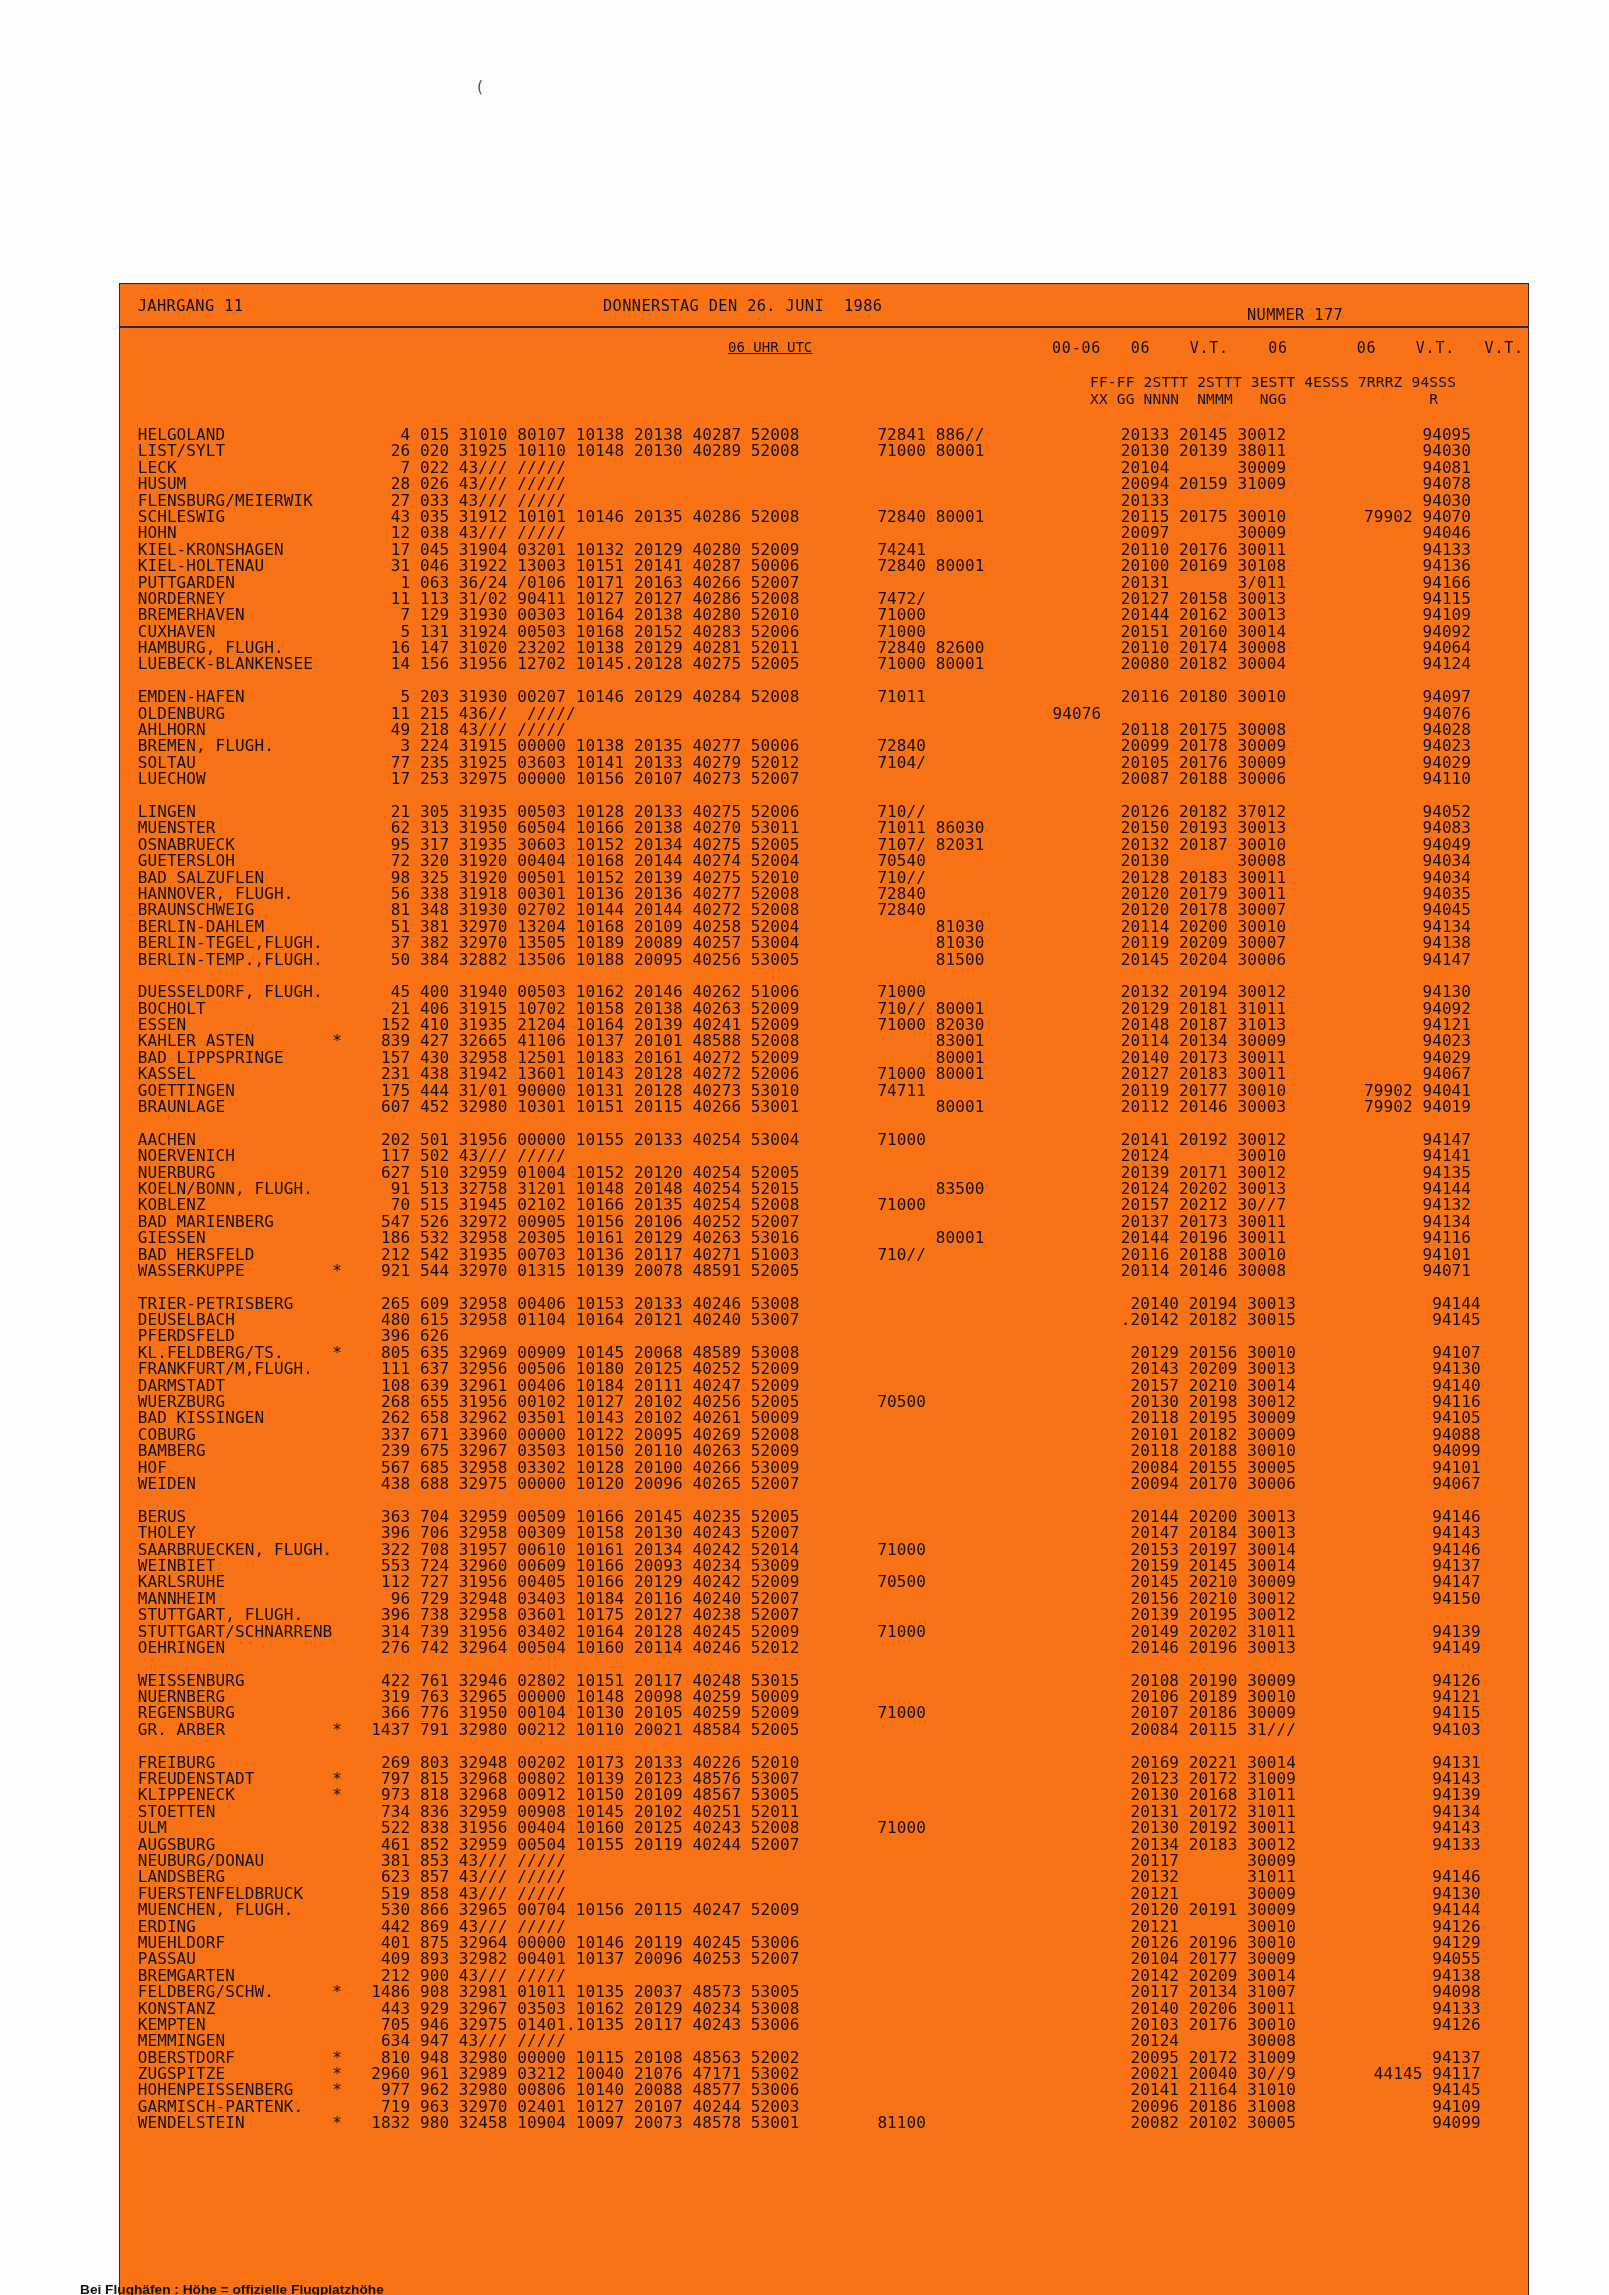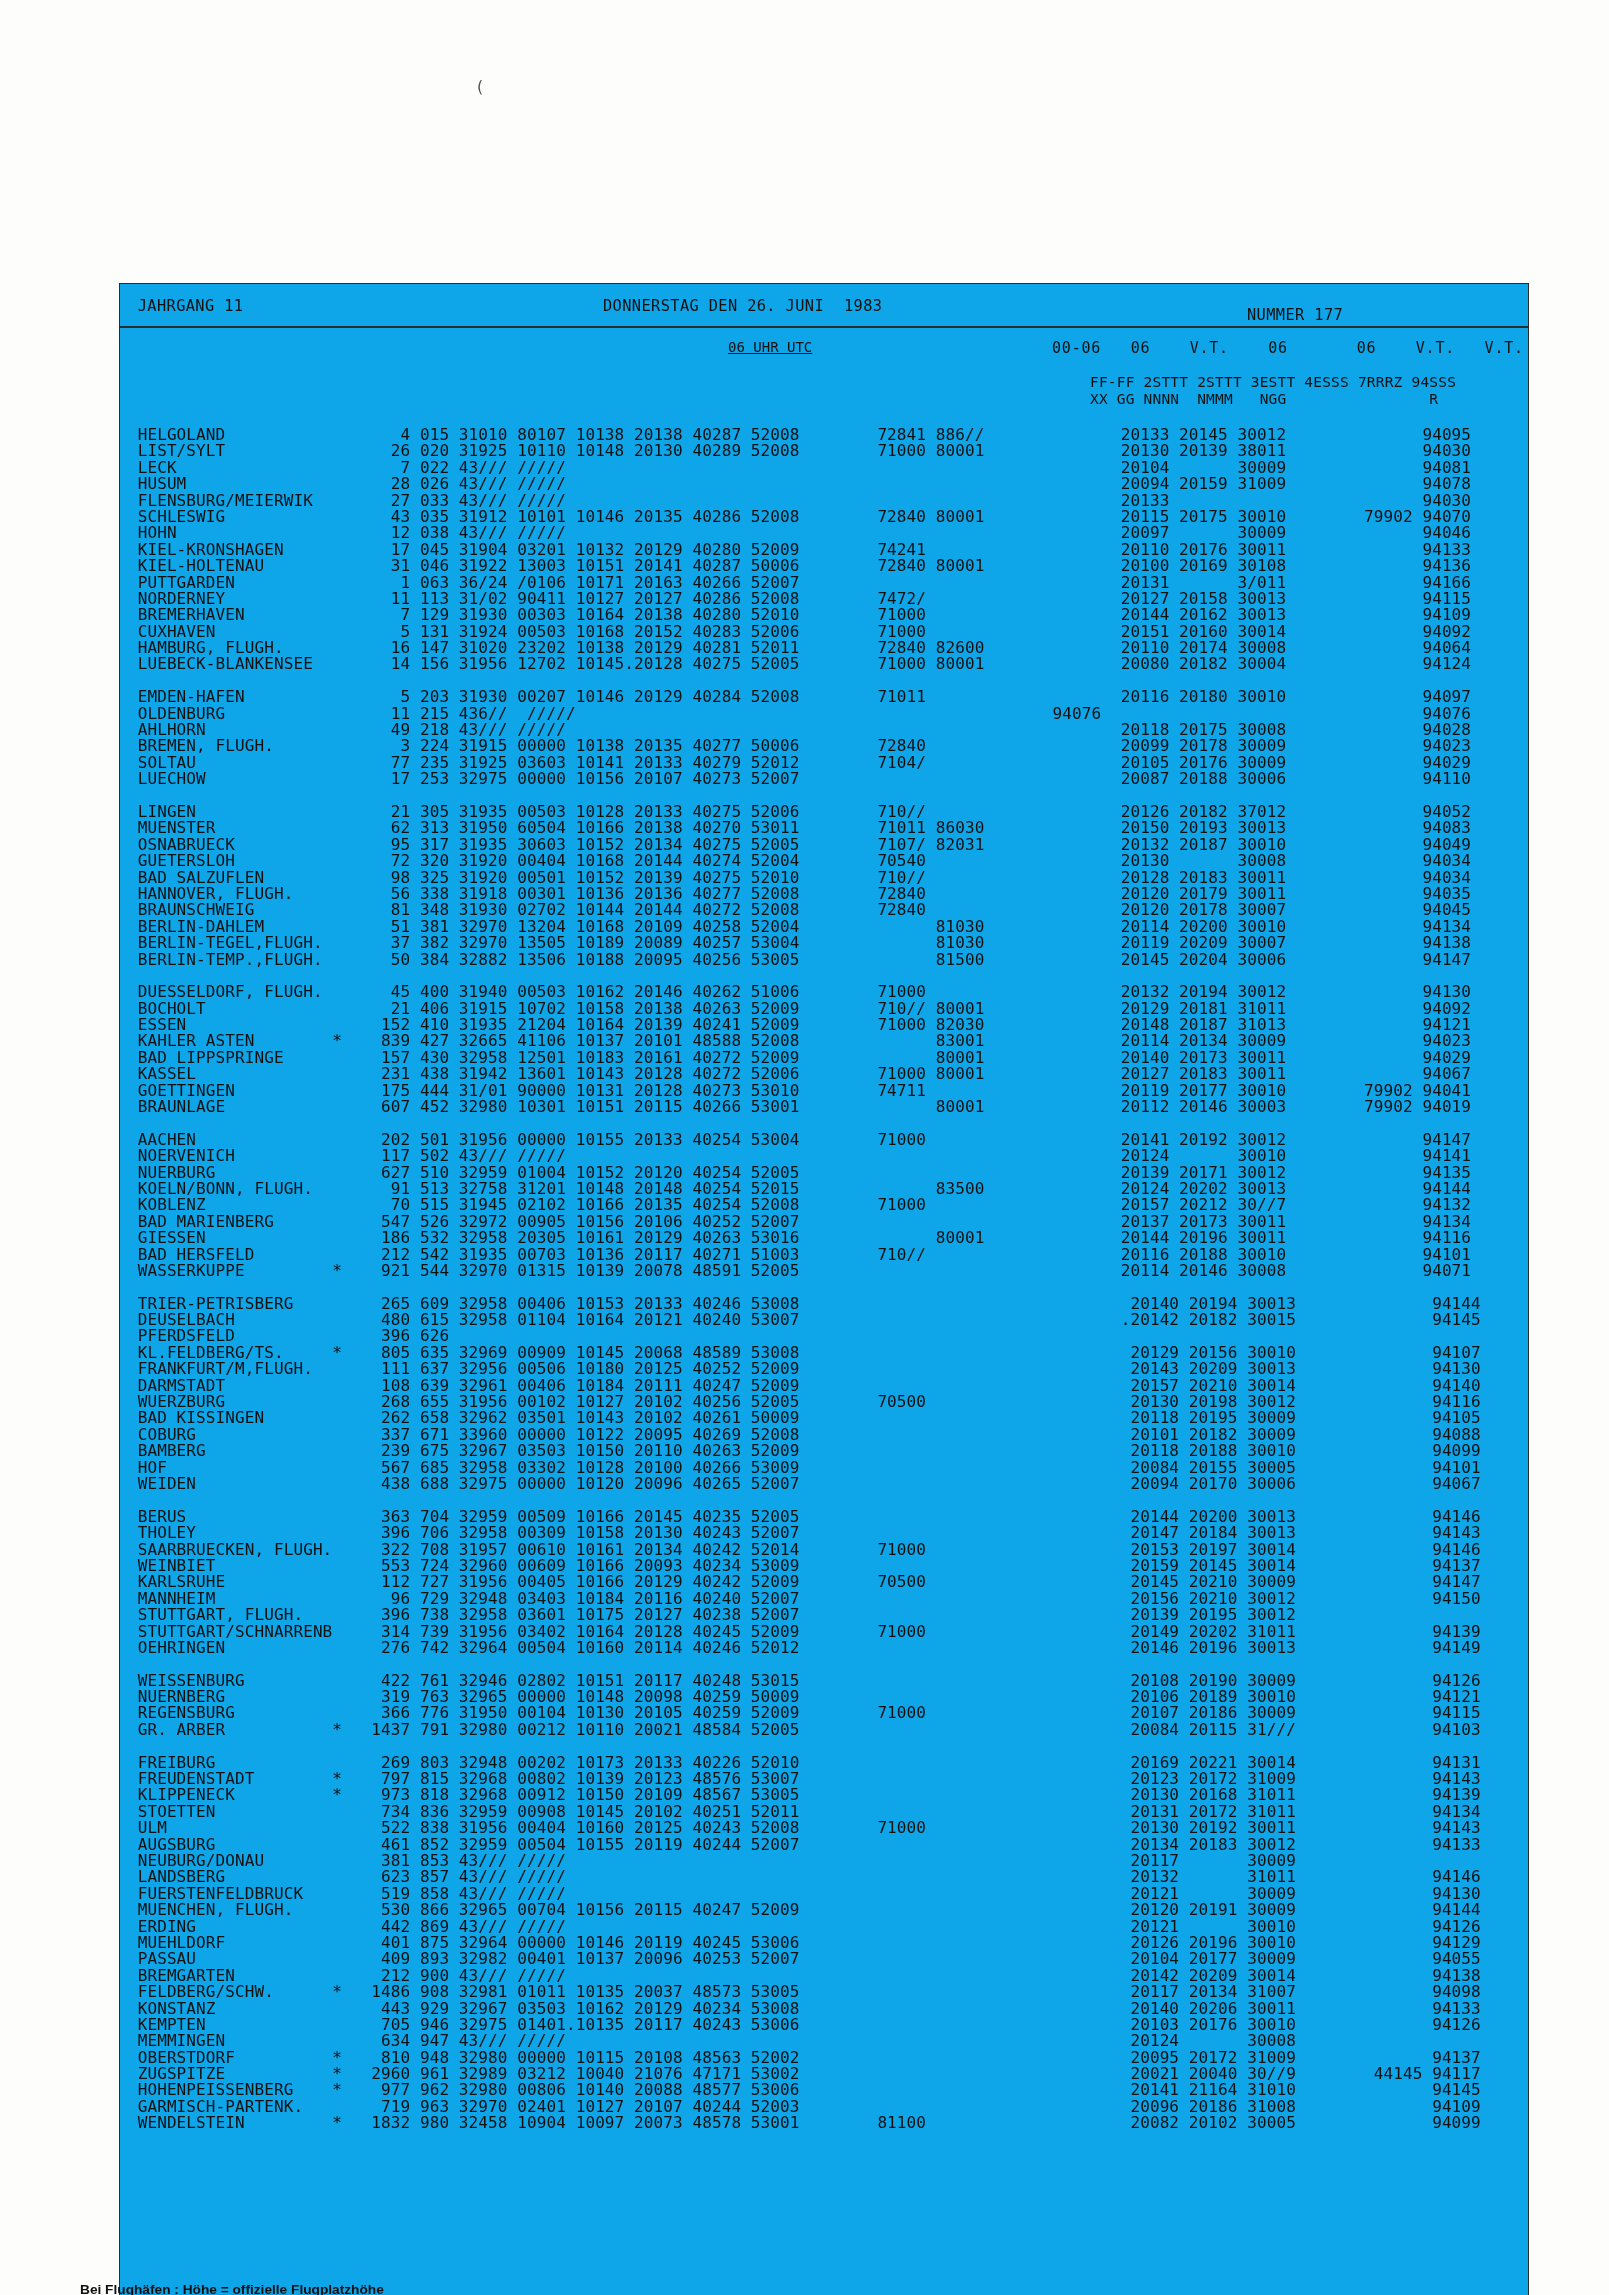--- a/index.html
+++ b/index.html
@@ -24,21 +24,21 @@
   
   .page-frame {
     position: absolute;
     left: 119px;
     top: 283px;
     width: 1410px;
     height: 2012px;
     border: 1.6px solid #2b2b2b;
     border-bottom: none;
     box-sizing: border-box;
-    background: #0ea5e9;
+    background: #f97316;
   }
   .inner-pad {
     position: absolute;
     left: 0; top: 0;
     width: 100%;
     height: 100%;
   }
   
   .hdr-line {
     position: absolute;
@@ -128,21 +128,21 @@
 
 <div id="sheet">
 
   <div class="stray-mark m1">(</div>
 
   <div class="page-frame">
     <div class="inner-pad">
 
       <div class="hdr-line hdr-jahrgang">JAHRGANG 11</div>
       <div class="hdr-line hdr-date">DONNERSTAG DEN 26. JUNI</div>
-      <div class="hdr-line hdr-year">1983</div>
+      <div class="hdr-line hdr-year">1986</div>
       <div class="hdr-line hdr-nummer">NUMMER 177</div>
 
       <div class="hdr-rule"></div>
 
       <div class="hdr-utc">06 UHR UTC</div>
       <div class="hdr-right-1">00-06   06    V.T.    06       06    V.T.   V.T.</div>
 
       <div class="colhdr-right">FF-FF 2STTT 2STTT 3ESTT 4ESSS 7RRRZ 94SSS
 XX GG NNNN  NMMM   NGG                R</div>
 

